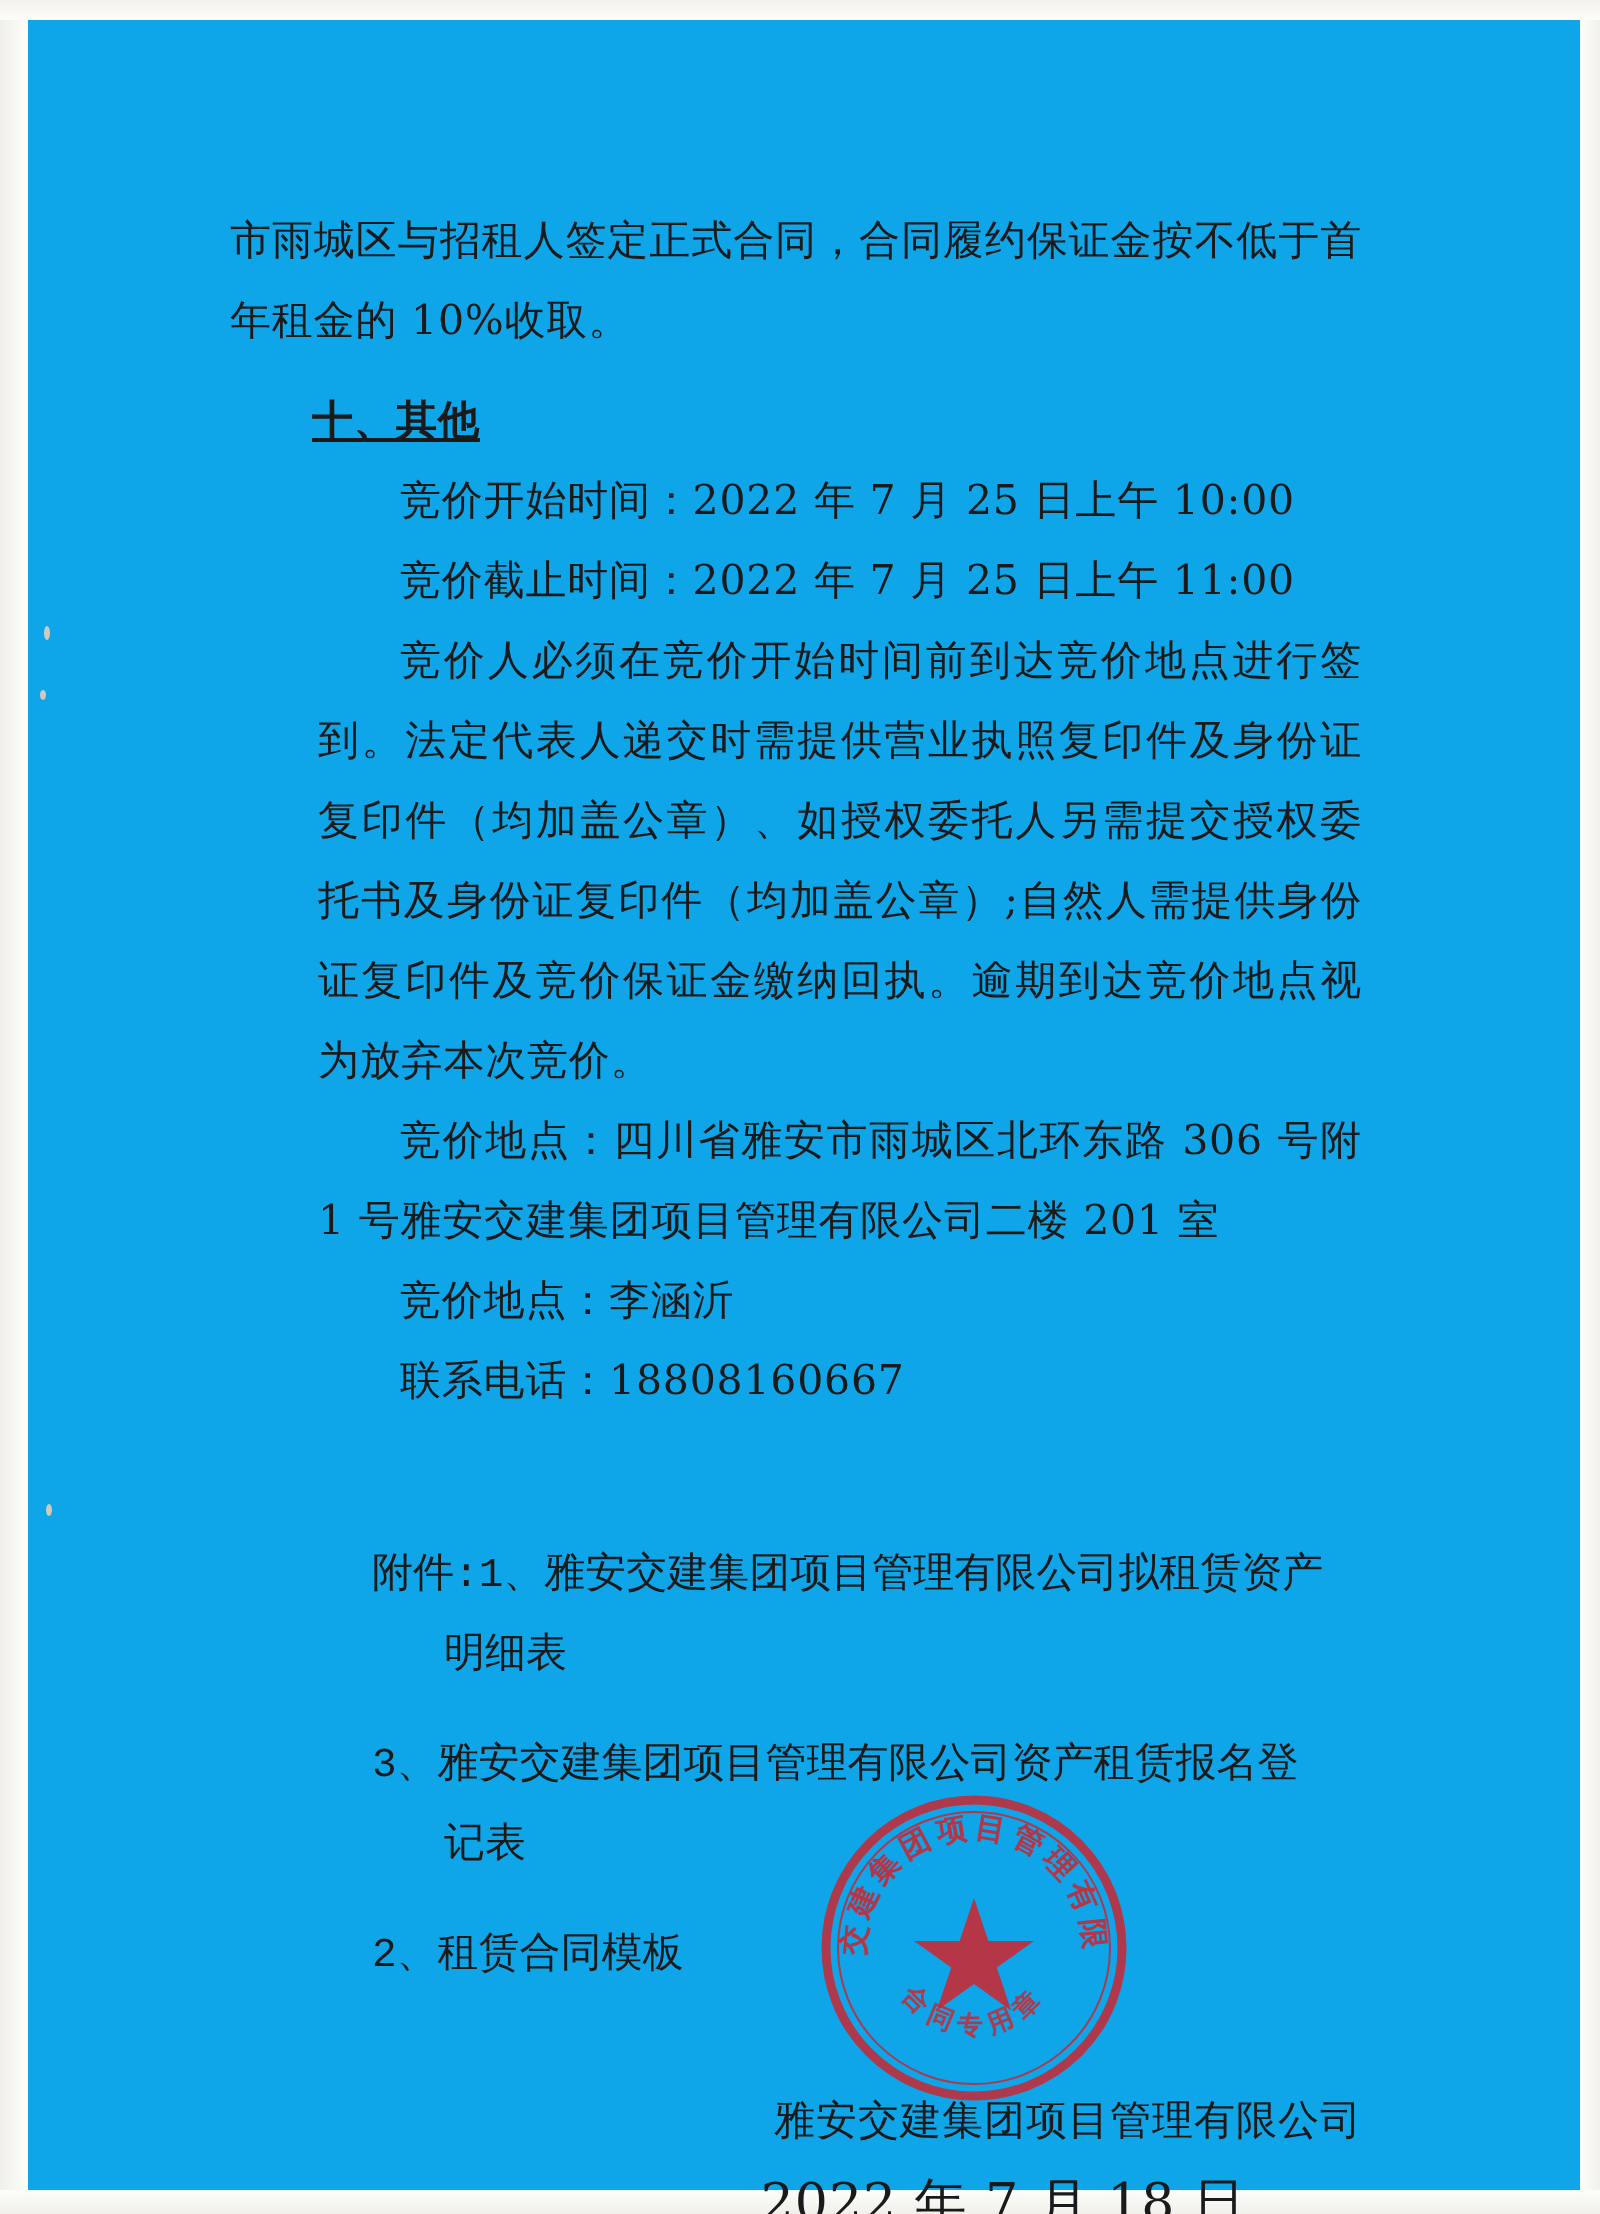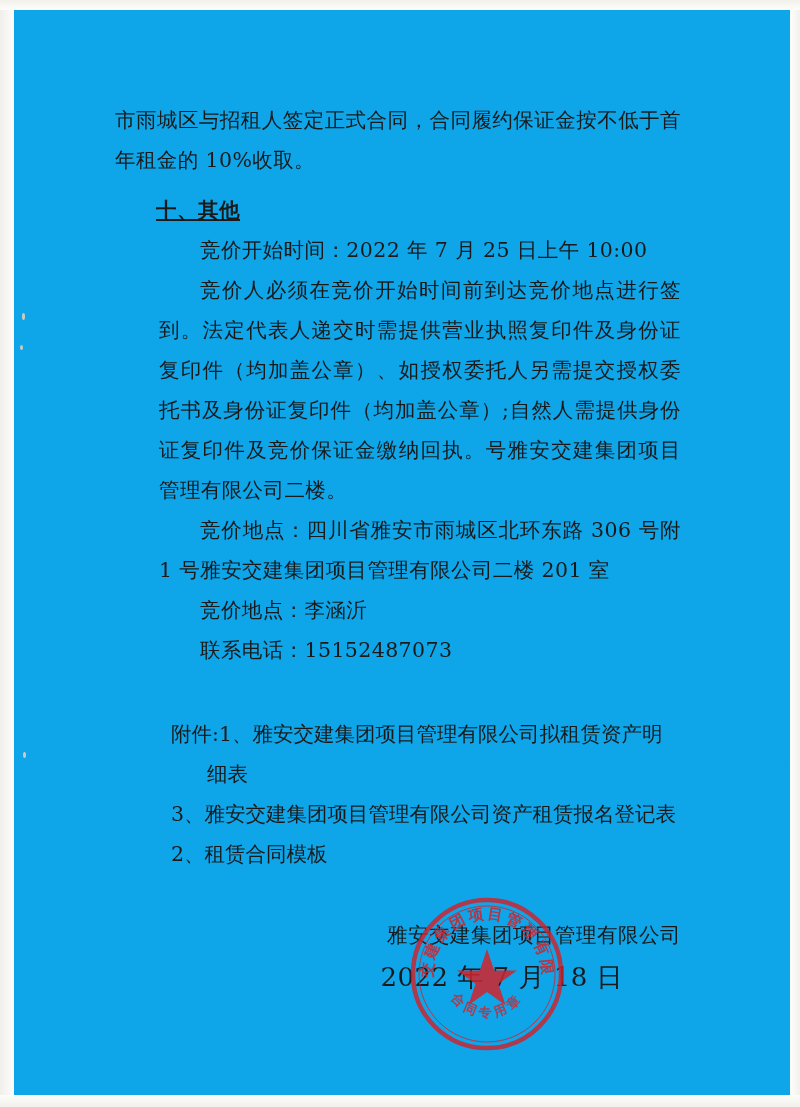--- a/index.html
+++ b/index.html
@@ -79,23 +79,24 @@
   .spacer-lg { height: 44px; }
 
   
   .attach-block {
     margin-left: 56px;
     width: 510px;
   }
   .attach-item {
     font-size: 20.5px;
     line-height: 40px;
-    margin: 0;
+    margin: 15px;
     padding-left: 36px;
     text-indent: -36px;
+    font-family: Liberation Mono, monospace;
   }
 
   
   .sign-block {
     margin-top: 40px;
     text-align: right;
     position: relative;
   }
   .sign-line {
     font-size: 20.5px;
@@ -144,27 +145,28 @@
 
   <div class="doc-body">
 
     <p class="para">市雨城区与招租人签定正式合同，合同履约保证金按不低于首年租金的 10%收取。</p>
 
     <div class="spacer-sm"></div>
 
     <p class="section-title">十、其他</p>
 
     <p class="para indent2">竞价开始时间：2022 年 7 月 25 日上午 10:00</p>
-
-    <p class="para indent2">竞价人必须在竞价开始时间前到达竞价地点进行签到。法定代表人递交时需提供营业执照复印件及身份证复印件（均加盖公章）、如授权委托人另需提交授权委托书及身份证复印件（均加盖公章）;自然人需提供身份证复印件及竞价保证金缴纳回执。号雅安交建集团项目管理有限公司二楼。</p>
+    <p class="para indent2">竞价截止时间：2022 年 7 月 25 日上午 11:00</p>
+
+    <p class="para indent2">竞价人必须在竞价开始时间前到达竞价地点进行签到。法定代表人递交时需提供营业执照复印件及身份证复印件（均加盖公章）、如授权委托人另需提交授权委托书及身份证复印件（均加盖公章）;自然人需提供身份证复印件及竞价保证金缴纳回执。逾期到达竞价地点视为放弃本次竞价。</p>
 
     <p class="para indent2">竞价地点：四川省雅安市雨城区北环东路 306 号附 1 号雅安交建集团项目管理有限公司二楼 201 室</p>
 
     <p class="para indent2">竞价地点：李涵沂</p>
-    <p class="para indent2">联系电话：15152487073</p>
+    <p class="para indent2">联系电话：18808160667</p>
 
     <div class="spacer-lg"></div>
 
     <div class="attach-block">
       <p class="attach-item"><span>附件:</span><span>1、雅安交建集团项目管理有限公司拟租赁资产明细表</span></p>
       <p class="attach-item">3、雅安交建集团项目管理有限公司资产租赁报名登记表</p>
       <p class="attach-item">2、租赁合同模板</p>
     </div>
 
     <div class="sign-block">

